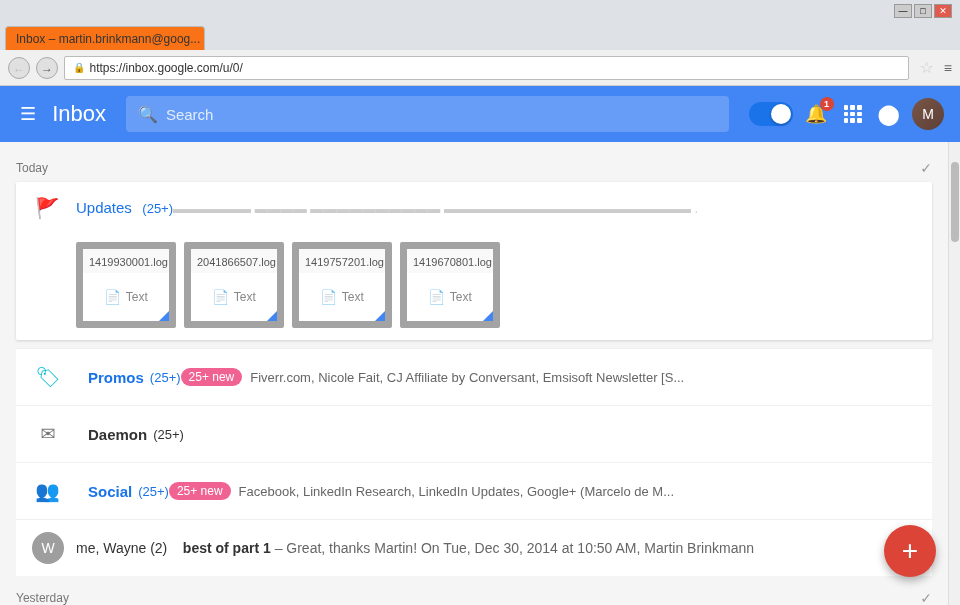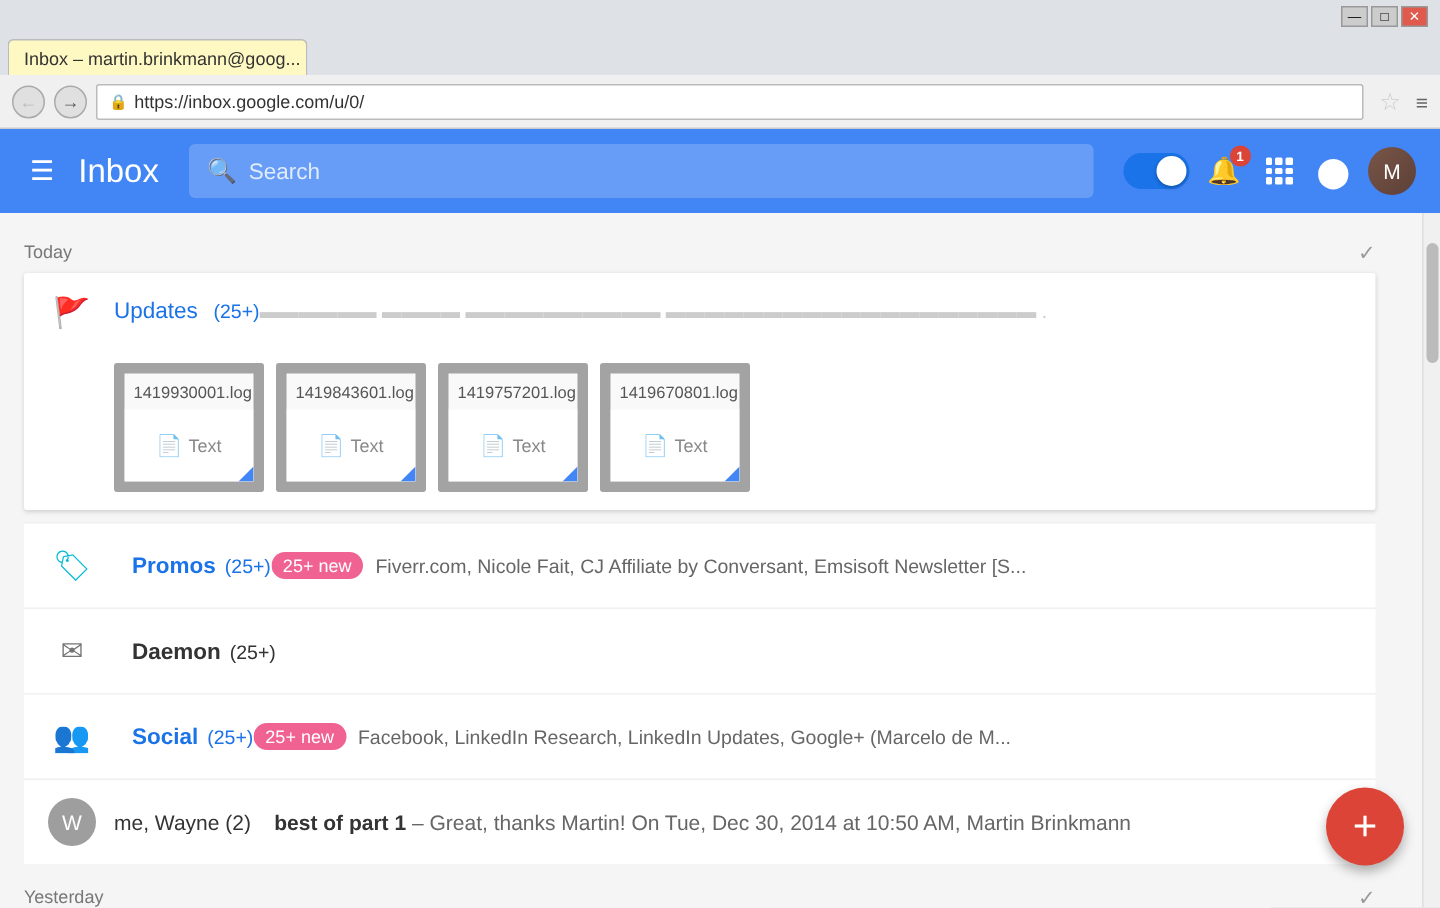--- a/index.html
+++ b/index.html
@@ -6,21 +6,21 @@
     body { font-family: 'Arial', sans-serif; background: #c8c8c8; width: 960px; height: 605px; overflow: hidden; }
 
     
     .browser-frame { width: 960px; height: 605px; display: flex; flex-direction: column; background: #dee1e6; }
     .title-bar { height: 22px; background: #dee1e6; display: flex; align-items: center; padding: 0 8px; justify-content: flex-end; }
     .title-bar-controls { display: flex; gap: 2px; }
     .title-bar-btn { width: 18px; height: 14px; border: 1px solid #999; background: #ccc; font-size: 9px; display: flex; align-items: center; justify-content: center; cursor: pointer; }
     .title-bar-btn.close { background: #e05a4e; color: white; }
 
     .browser-tabs { height: 28px; background: #dee1e6; display: flex; align-items: flex-end; padding-left: 5px; }
-    .tab { height: 24px; background: #fef9c3; border: 1px solid #bbb; border-bottom: none; border-radius: 4px 4px 0 0; padding: 0 10px; display: flex; align-items: center; font-size: 12px; color: #333; max-width: 200px; white-space: nowrap; overflow: hidden; text-overflow: ellipsis; }
+    .tab { height: 24px; background: #f97316; border: 1px solid #bbb; border-bottom: none; border-radius: 4px 4px 0 0; padding: 0 10px; display: flex; align-items: center; font-size: 12px; color: #333; max-width: 200px; white-space: nowrap; overflow: hidden; text-overflow: ellipsis; }
 
     .browser-toolbar { height: 36px; background: #f0f0f0; border-bottom: 1px solid #ccc; display: flex; align-items: center; padding: 0 8px; gap: 6px; }
     .nav-btn { width: 22px; height: 22px; background: #e0e0e0; border: 1px solid #aaa; border-radius: 50%; display: flex; align-items: center; justify-content: center; font-size: 12px; cursor: pointer; color: #555; }
     .nav-btn.disabled { color: #bbb; }
     .address-bar { flex: 1; height: 24px; background: white; border: 1px solid #bbb; border-radius: 2px; display: flex; align-items: center; padding: 0 8px; font-size: 12px; color: #333; }
     .lock-icon { font-size: 10px; margin-right: 4px; color: #888; }
     .star-btn { font-size: 16px; color: #ccc; cursor: pointer; margin-left: 4px; }
     .menu-btn { font-size: 14px; color: #666; cursor: pointer; margin-left: 4px; }
 
     
@@ -35,21 +35,21 @@
     .search-placeholder { color: rgba(255,255,255,0.8); font-size: 15px; }
     .nav-icons { display: flex; align-items: center; gap: 8px; margin-left: 8px; }
     .nav-icon-btn { color: white; font-size: 18px; cursor: pointer; padding: 4px; position: relative; }
     .toggle-pill { width: 44px; height: 24px; background: #1a73e8; border-radius: 12px; position: relative; cursor: pointer; display: flex; align-items: center; }
     .toggle-circle { width: 20px; height: 20px; background: white; border-radius: 50%; position: absolute; right: 2px; box-shadow: 0 1px 3px rgba(0,0,0,0.3); }
     .badge { position: absolute; top: -2px; right: -2px; background: #db4437; color: white; border-radius: 50%; width: 14px; height: 14px; font-size: 9px; display: flex; align-items: center; justify-content: center; font-weight: bold; }
     .avatar { width: 32px; height: 32px; border-radius: 50%; background: #795548; overflow: hidden; cursor: pointer; }
     .avatar-img { width: 100%; height: 100%; background: linear-gradient(135deg, #795548, #5d4037); display: flex; align-items: center; justify-content: center; color: white; font-size: 14px; }
 
     
-    .main-content { flex: 1; background: #f5f5f5; display: flex; overflow: hidden; gap: 15px; }
+    .main-content { flex: 1; background: #f5f5f5; display: flex; overflow: hidden; }
     .content-area { flex: 1; overflow-y: auto; padding: 12px 16px; }
     .scrollbar { width: 12px; background: #f0f0f0; border-left: 1px solid #ddd; }
 
     
     .section-label { font-size: 12px; color: #777; padding: 6px 0; display: flex; align-items: center; justify-content: space-between; }
     .section-check { color: #999; font-size: 14px; cursor: pointer; }
 
     
     .bundle-card { background: white; border-radius: 2px; box-shadow: 0 1px 3px rgba(0,0,0,0.15); margin-bottom: 8px; }
     .bundle-header { display: flex; align-items: center; padding: 10px 16px; cursor: pointer; }
@@ -193,21 +193,21 @@
           <div class="attachments-row">
             <div class="attachment-card">
               <div class="attachment-name">1419930001.log</div>
               <div class="attachment-preview">
                 <span class="doc-icon">📄</span>
                 <span class="attachment-type">Text</span>
               </div>
               <div class="attachment-corner"></div>
             </div>
             <div class="attachment-card">
-              <div class="attachment-name">1419843601.log</div>
+              <div class="attachment-name">2041866507.log</div>
               <div class="attachment-preview">
                 <span class="doc-icon">📄</span>
                 <span class="attachment-type">Text</span>
               </div>
               <div class="attachment-corner"></div>
             </div>
             <div class="attachment-card">
               <div class="attachment-name">1419757201.log</div>
               <div class="attachment-preview">
                 <span class="doc-icon">📄</span>

